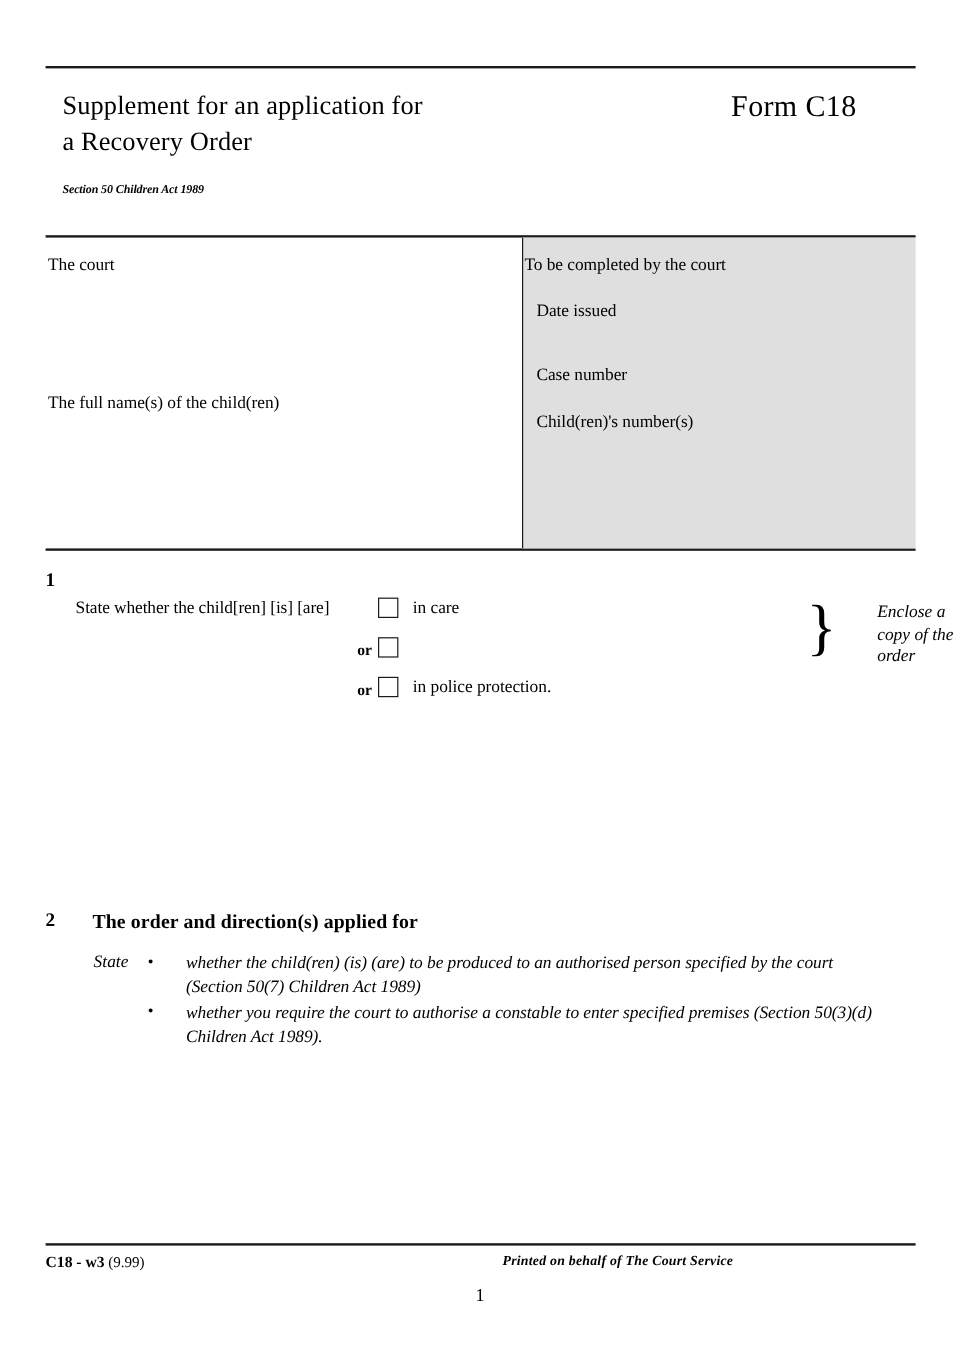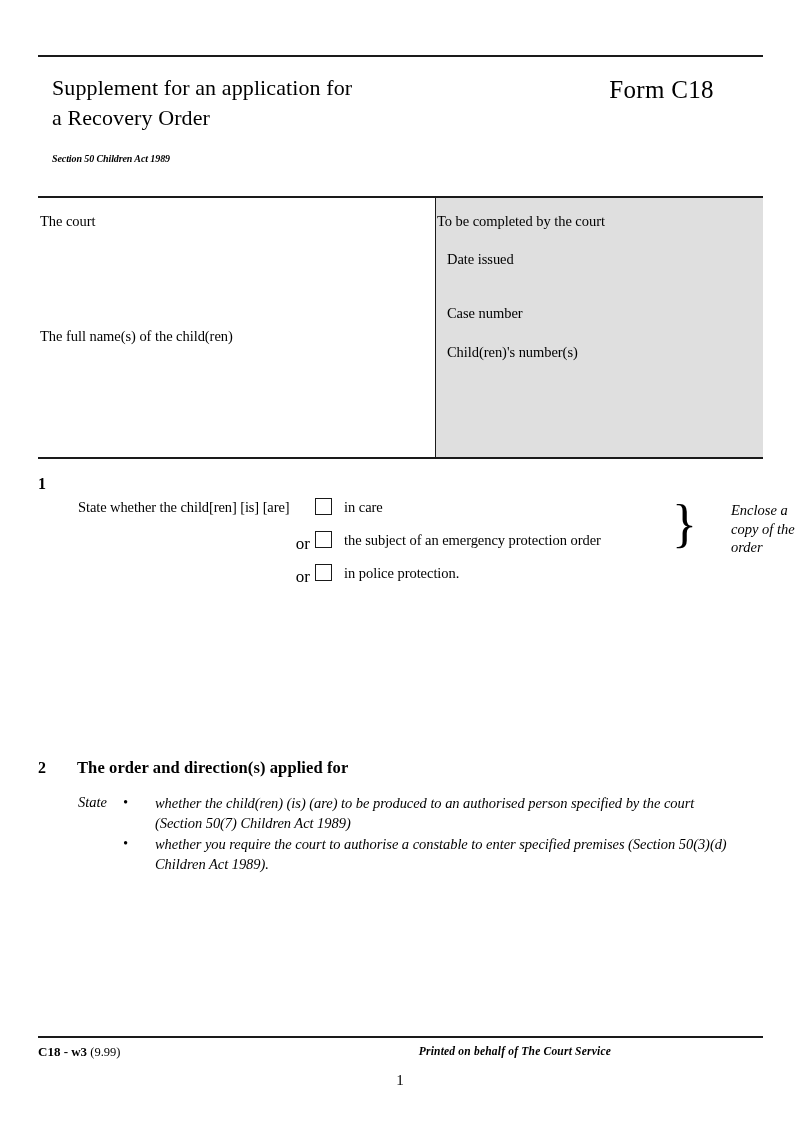--- a/index.html
+++ b/index.html
@@ -104,21 +104,21 @@
     white-space: nowrap;
   }
   .s1-num  { top: 475px; }
   .s1-head { top: 474px; }
   .s2-num  { top: 759px; }
   .s2-head { top: 758px; }
 
   
   .s1-lead {
     position: absolute;
-    left: 78px;
+    left: 63px;
     top: 499px;
     font-size: 14.5px;
     letter-spacing: -0.1px;
     white-space: nowrap;
   }
   .cb-row {
     position: absolute;
     left: 282px;
     width: 420px;
     height: 22px;
@@ -126,22 +126,22 @@
   .cb-row-1 { top: 497px; }
   .cb-row-2 { top: 530px; }
   .cb-row-3 { top: 563px; }
 
   .cb-or {
     position: absolute;
     left: 0px;
     top: 4px;
     width: 28px;
     text-align: right;
-    font-size: 17px;
-    font-weight: normal;
+    font-size: 13px;
+    font-weight: bold;
   }
   .cb-box {
     position: absolute;
     left: 33px;
     top: 1px;
     width: 17px;
     height: 17px;
     border: 1.5px solid #1a1a1a;
     background: #ffffff;
     box-sizing: border-box;
@@ -272,21 +272,20 @@
   <div class="s1-lead">State whether the child[ren] [is] [are]</div>
 
   <div class="cb-row cb-row-1">
     <span class="cb-or"></span>
     <span class="cb-box"></span>
     <span class="cb-text">in care</span>
   </div>
   <div class="cb-row cb-row-2">
     <span class="cb-or">or</span>
     <span class="cb-box"></span>
-    <span class="cb-text">the subject of an emergency protection order</span>
   </div>
   <div class="cb-row cb-row-3">
     <span class="cb-or">or</span>
     <span class="cb-box"></span>
     <span class="cb-text">in police protection.</span>
   </div>
 
   <div class="brace">}</div>
   <div class="enclose">Enclose a copy of the order</div>
 

